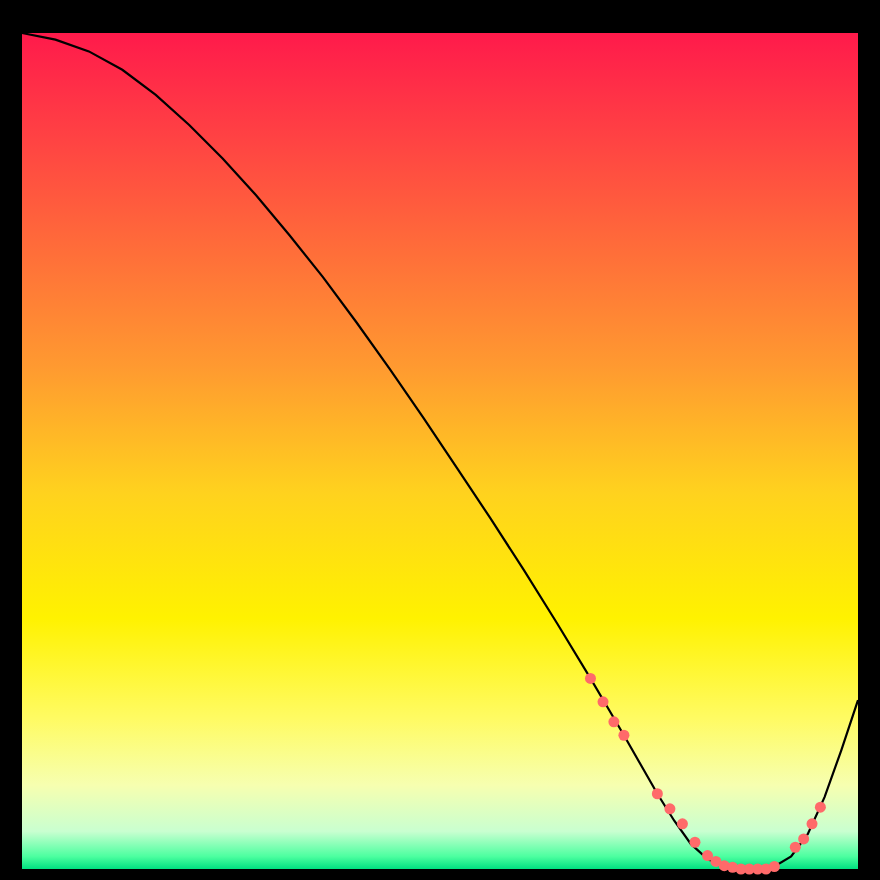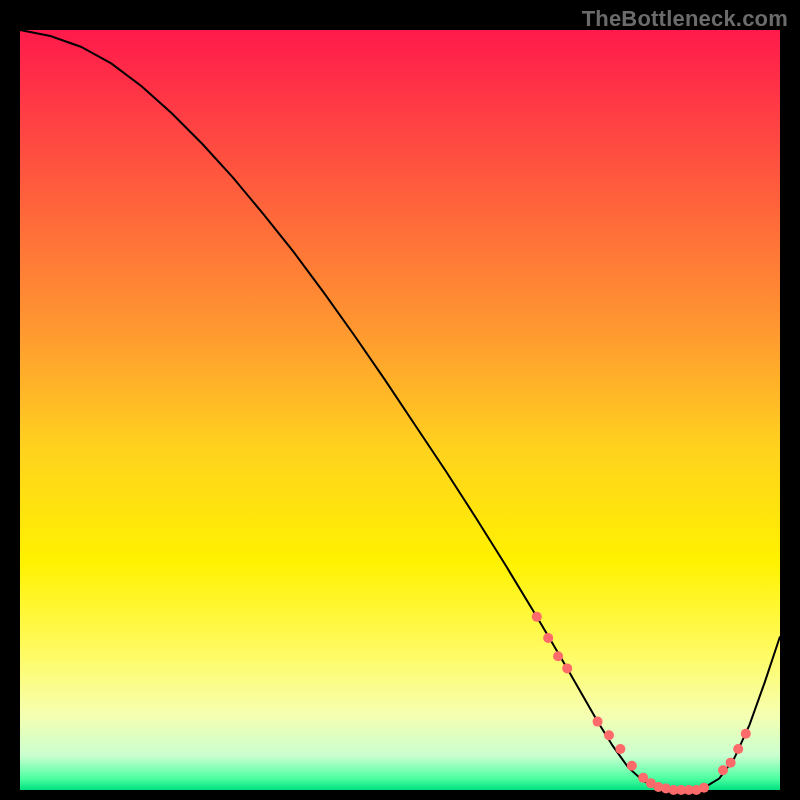--- a/index.html
+++ b/index.html
@@ -48,21 +48,20 @@
     top: 0;
     width: 100%;
     height: 100%;
     overflow: visible;
   }
 </style>
 </head>
 <body>
 
 <div class="frame">
-  <div class="watermark">TheBottleneck.com</div>
 
   <div class="plot-outer">
     <svg class="plot-gradient" viewBox="0 0 760 760" preserveAspectRatio="none">
       <defs>
         <linearGradient id="bg-grad" x1="0" y1="0" x2="0" y2="1">
             <stop offset="0%" stop-color="#ff1a4b"></stop>
             <stop offset="10%" stop-color="#ff3a45"></stop>
             <stop offset="25%" stop-color="#ff6a3a"></stop>
             <stop offset="40%" stop-color="#ff9a30"></stop>
             <stop offset="55.00000000000001%" stop-color="#ffd21e"></stop>

